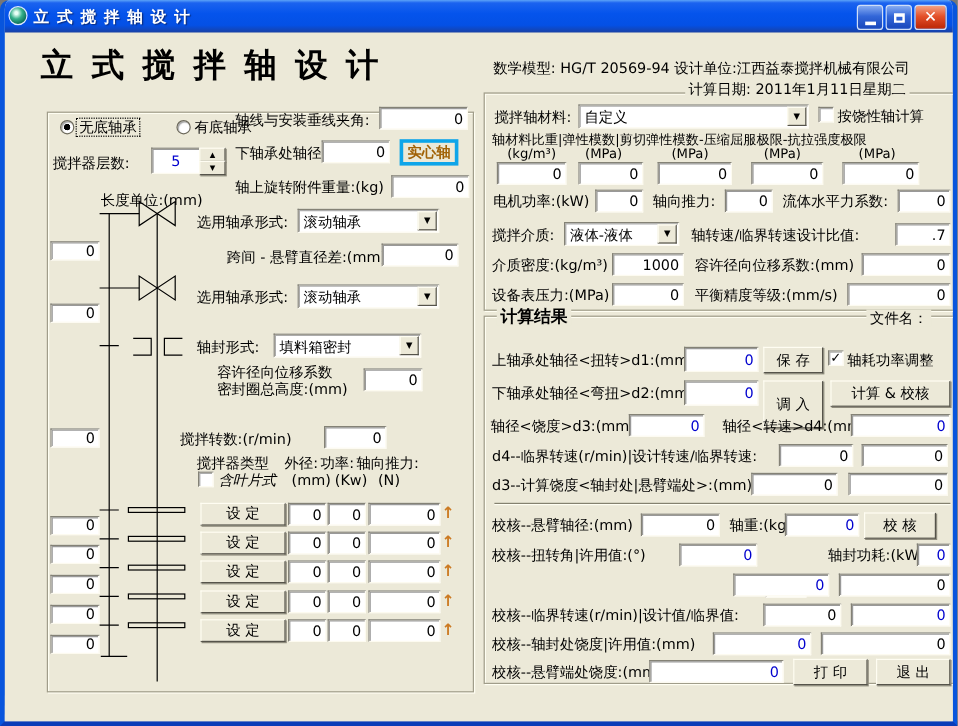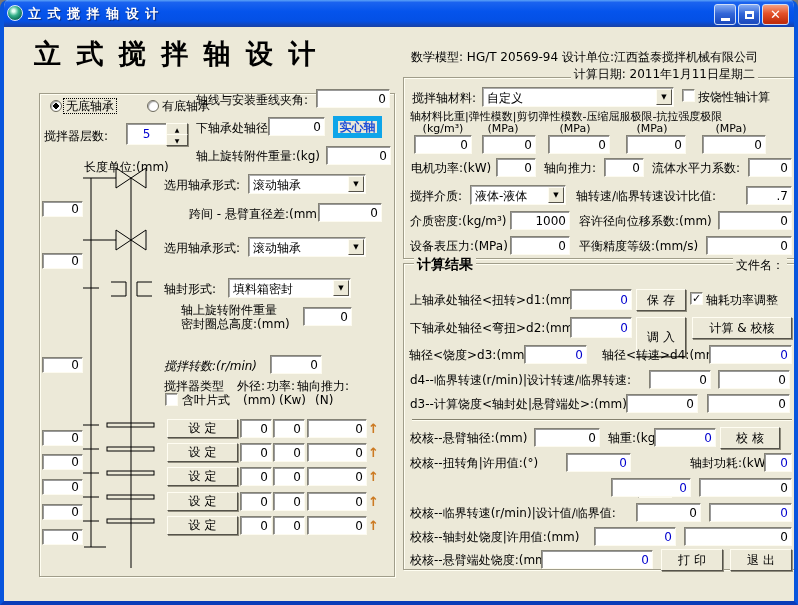--- a/index.html
+++ b/index.html
@@ -27,21 +27,21 @@
   .big-title{position:absolute;left:30px;top:36px;font-size:27px;font-weight:bold;letter-spacing:3px;white-space:nowrap;}
   .gb{position:absolute;border:1px solid #a09d8a;box-shadow:1px 1px 0 #fffef2, inset 1px 1px 0 #fffef2;}
   .tb{position:absolute;background:#fff;border:1px solid;border-color:#848276 #fdfbf0 #fdfbf0 #848276;
       box-shadow:inset 1px 1px 0 rgba(70,70,70,.55);font-size:12px;padding:0 3px;margin:0;
       font-family:"DejaVu Sans",sans-serif;color:#000;height:19px;}
   .tb.r{text-align:right;} .tb.c{text-align:center;}
   .blue{color:#0000CE !important;}
   .btn{position:absolute;background:#ECE9D8;font-size:12px;text-align:center;color:#000;
       border:1px solid;border-color:#fffdf2 #55534a #55534a #fffdf2;box-shadow:1px 1px 0 #8f8c7d;
       display:flex;align-items:center;justify-content:center;white-space:nowrap;}
-  .btn.bluebtn{color:#1d4ed8;border:5px solid #0ea5e9;box-shadow:none;font-weight:bold;}
+  .btn.bluebtn{color:#a16207;border:3px solid #0ea5e9;box-shadow:none;font-weight:bold;}
   .combo{position:absolute;background:#fff;border:1px solid;border-color:#848276 #fdfbf0 #fdfbf0 #848276;
       box-shadow:inset 1px 1px 0 rgba(70,70,70,.45);height:20px;}
   .combo .ctext{position:absolute;left:4px;top:2px;white-space:nowrap;font-size:12px;}
   .combo .carrow{position:absolute;right:1px;top:1px;bottom:1px;width:16px;background:#ECE9D8;
       border:1px solid;border-color:#fffdf2 #55534a #55534a #fffdf2;font-size:7px;
       display:flex;align-items:center;justify-content:center;color:#000;}
   .chk{position:absolute;width:13px;height:13px;background:#fff;border:1px solid;
       border-color:#848276 #fdfbf0 #fdfbf0 #848276;box-shadow:inset 1px 1px 0 rgba(70,70,70,.45);
       font-size:11px;line-height:11px;text-align:center;font-weight:bold;}
   .chk.checked::after{content:"✓";}
@@ -121,33 +121,33 @@
     <span class="ctext">滚动轴承</span>
     <span class="carrow">▼</span>
   </div>
 
   <span class="lbl" style="left:160px;top:282px;">轴封形式:</span>
   <div class="combo" style="left:224px;top:278px;width:123px;">
     <span class="ctext">填料箱密封</span>
     <span class="carrow">▼</span>
   </div>
 
-  <span class="lbl" style="left:177px;top:303px;">轴上旋转附件重量</span>
+  <span class="lbl" style="left:177px;top:303px;">容许径向位移系数</span>
   <span class="lbl" style="left:177px;top:317px;">密封圈总高度:(mm)</span>
   <input class="tb r" style="left: 299px; top: 307px; width: 49px;" value="0">
 
-  <span class="lbl" style="left:160px;top:359px;font-style:italic;">搅拌转数:(r/min)</span>
+  <span class="lbl" style="left:146px;top:359px;">搅拌转数:(r/min)</span>
   <input class="tb r" style="left: 266px; top: 355px; width: 52px;" value="0">
 
   <span class="lbl" style="left:160px;top:379px;">搅拌器类型</span>
   <span class="lbl" style="left:233px;top:379px;">外径:</span>
   <span class="lbl" style="left:263px;top:379px;">功率:</span>
   <span class="lbl" style="left:293px;top:379px;">轴向推力:</span>
   <span class="chk" style="left:161px;top:393px;"></span>
-  <span class="lbl" style="left:178px;top:393px;">含叶片式</span>
+  <span class="lbl" style="left:178px;top:393px;font-style:italic;">含叶片式</span>
   <span class="lbl" style="left:239px;top:393px;">(mm)</span>
   <span class="lbl" style="left:275px;top:393px;">(Kw)</span>
   <span class="lbl" style="left:311px;top:393px;">(N)</span>
 
   <span class="btn" style="left:163px;top:419px;width:71px;height:19px;">设 定</span>
   <input class="tb r" style="left: 236px; top: 419px; width: 32px;" value="0">
   <input class="tb r" style="left: 269px; top: 419px; width: 32px;" value="0">
   <input class="tb r" style="left: 303px; top: 419px; width: 60px;" value="0">
   <span class="upA" style="left:364px;top:420px;">↑</span>
 
@@ -251,21 +251,21 @@
   <span class="lbl" style="left:575px;top:214px;">容许径向位移系数:(mm)</span>
   <input class="tb r" style="left: 714px; top: 211px; width: 74px;" value="0">
 
   <span class="lbl" style="left:406px;top:239px;">设备表压力:(MPa)</span>
   <input class="tb r" style="left: 506px; top: 236px; width: 60px;" value="0">
   <span class="lbl" style="left:575px;top:239px;">平衡精度等级:(mm/s)</span>
   <input class="tb r" style="left: 702px; top: 236px; width: 86px;" value="0">
 
   <div class="gb" style="left:399px;top:263px;width:394px;height:307px;"></div>
   <span class="lbl legend" style="left:410px;top:257px;font-weight:bold;font-size:14px;z-index:3;">计算结果</span>
-  <span class="lbl legend" style="left:718px;top:258px;z-index:3;margin-left:11px;">文件名：</span>
+  <span class="lbl legend" style="left:718px;top:258px;z-index:3;">文件名：</span>
 
   <span class="lbl" style="left:406px;top:293px;">上轴承处轴径&lt;扭转&gt;d1:(mm)</span>
   <input class="tb r blue" style="left: 566px; top: 289px; width: 62px; height: 21px;" value="0">
   <span class="btn" style="left:632px;top:289px;width:50px;height:22px;">保 存</span>
   <span class="chk checked" style="left:686px;top:292px;"></span>
   <span class="lbl" style="left:702px;top:293px;">轴耗功率调整</span>
 
   <span class="lbl" style="left:406px;top:321px;">下轴承处轴径&lt;弯扭&gt;d2:(mm)</span>
   <input class="tb r blue" style="left: 566px; top: 317px; width: 62px; height: 21px;" value="0">
   <span class="btn" style="left:632px;top:317px;width:50px;height:40px;">调 入</span>

